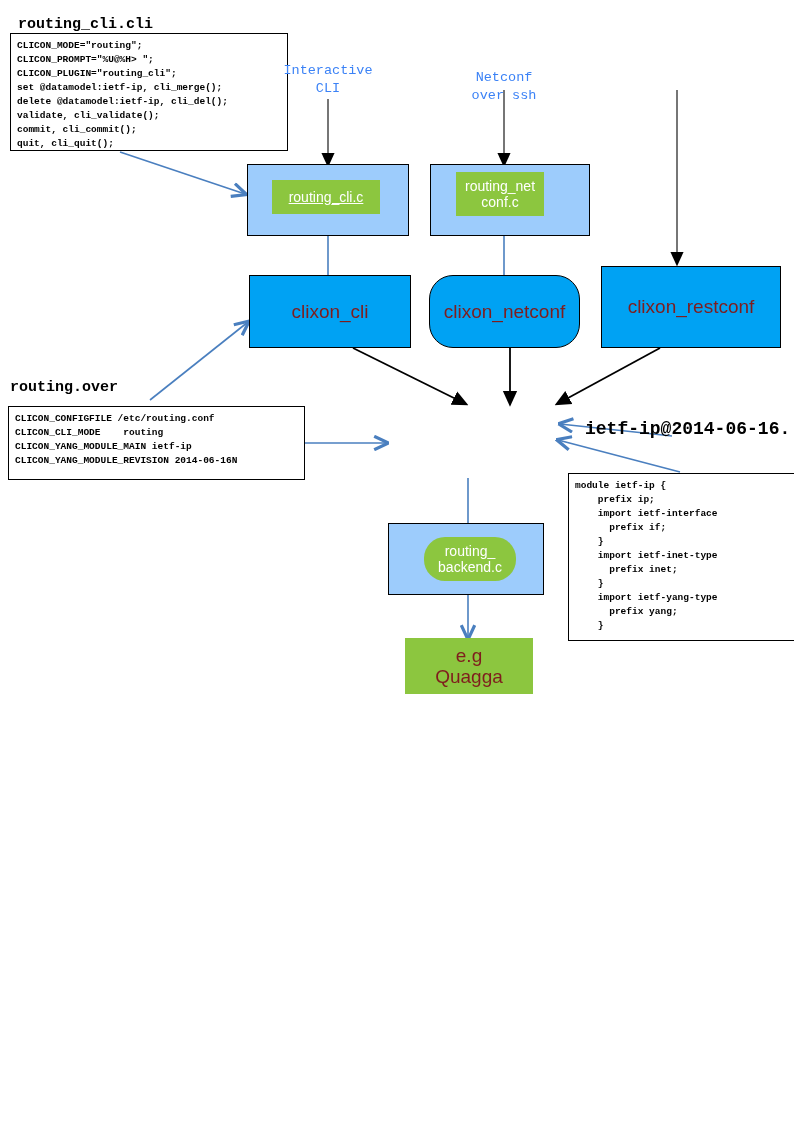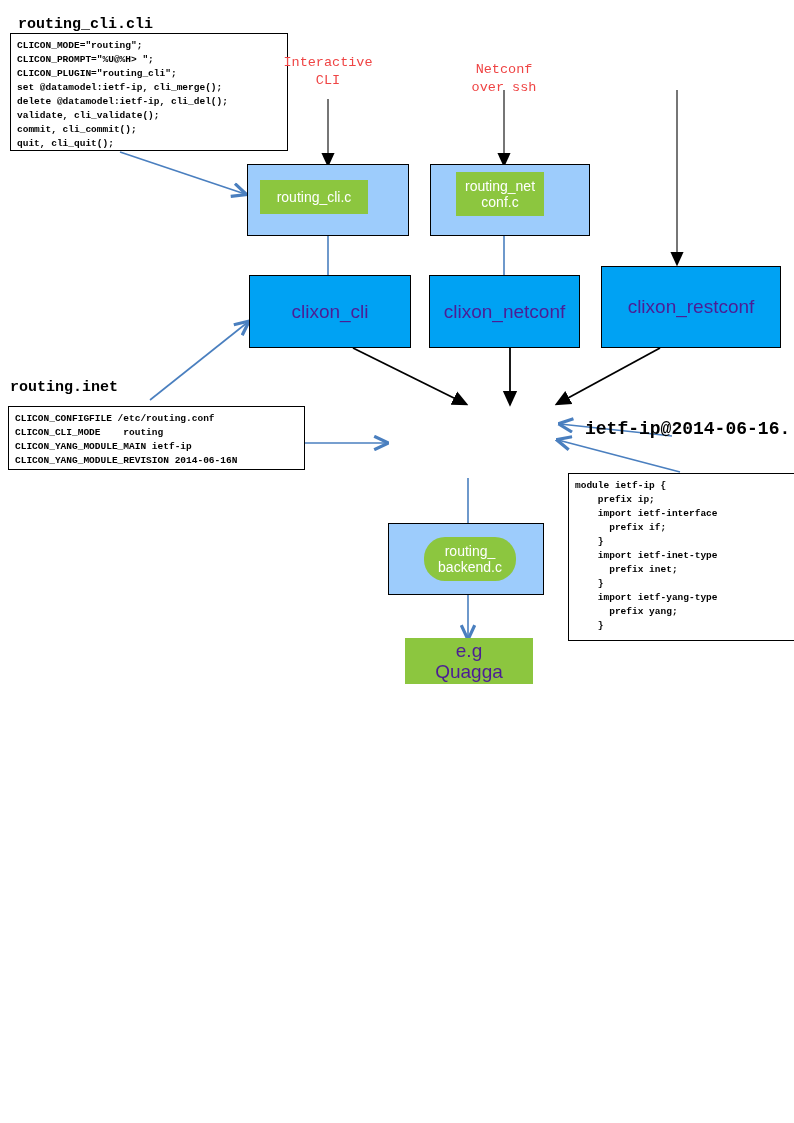--- a/index.html
+++ b/index.html
@@ -45,35 +45,36 @@
     color: #000000;
     white-space: pre;
     overflow: hidden;
   }
   .code-box .pad { padding: 5px 6px; }
 
   .plain-label {
     position: absolute;
     font-family: "Liberation Mono", monospace;
     font-size: 13.5px;
-    color: #ef4444;
+    color: #3b82f6;
     text-align: center;
     white-space: pre;
     line-height: 18px;
+    margin-top: 8px;
   }
 
   
   .node {
     position: absolute;
     box-sizing: border-box;
     display: flex;
     align-items: center;
     justify-content: center;
     text-align: center;
-    color: #4c1d95;
+    color: #7f1d1d;
     line-height: 1.12;
   }
   .node-blue {
     background: #00a2f3;
     border: 1.5px solid #000000;
     font-size: 19px;
   }
   .node-lightblue {
     background: #9dccfc;
     border: 1.5px solid #000000;
@@ -134,22 +135,22 @@
   <div class="code-title" style="left:18px; top:16px;">routing_cli.cli</div>
   <div class="code-box" style="left:10px; top:33px; width:278px; height:118px;"><div class="pad">CLICON_MODE="routing";
 CLICON_PROMPT="%U@%H&gt; ";
 CLICON_PLUGIN="routing_cli";
 set @datamodel:ietf-ip, cli_merge();
 delete @datamodel:ietf-ip, cli_del();
 validate, cli_validate();
 commit, cli_commit();
 quit, cli_quit();</div></div>
 
-  <div class="code-title" style="left:10px; top:379px;">routing.inet</div>
-  <div class="code-box" style="left:8px; top:406px; width:297px; height:64px;"><div class="pad">CLICON_CONFIGFILE /etc/routing.conf
+  <div class="code-title" style="left:10px; top:379px;">routing.over</div>
+  <div class="code-box" style="left:8px; top:406px; width:297px; height:74px;"><div class="pad">CLICON_CONFIGFILE /etc/routing.conf
 CLICON_CLI_MODE    routing
 CLICON_YANG_MODULE_MAIN ietf-ip
 CLICON_YANG_MODULE_REVISION 2014-06-16N</div></div>
 
   <div class="code-title" style="left:585px; top:419px; font-size:18px;">ietf-ip@2014-06-16.</div>
   <div class="code-box" style="left:568px; top:473px; width:240px; height:168px;"><div class="pad">module ietf-ip {
     prefix ip;
     import ietf-interface
       prefix if;
     }
@@ -159,30 +160,30 @@
     import ietf-yang-type
       prefix yang;
     }</div></div>
 
   <div class="plain-label" style="left:268px; top:54px; width:120px;">Interactive
 CLI</div>
   <div class="plain-label" style="left:444px; top:61px; width:120px;">Netconf
 over ssh</div>
 
   <div class="node node-lightblue" style="left:247px; top:164px; width:162px; height:72px;"></div>
-  <div class="inner-green" style="left:260px; top:180px; width:108px; height:34px;">routing_cli.c</div>
+  <div class="inner-green" style="left:272px; top:180px; width:108px; height:34px;text-decoration:underline;">routing_cli.c</div>
 
   <div class="node node-lightblue" style="left:430px; top:164px; width:160px; height:72px;"></div>
   <div class="inner-green" style="left:456px; top:172px; width:88px; height:44px; white-space:pre-line;">routing_net
 conf.c</div>
 
   <div class="node node-lightblue" style="left:388px; top:523px; width:156px; height:72px;"></div>
   <div class="inner-green" style="left:424px; top:537px; width:92px; height:44px; white-space:pre-line;border-radius:21px;">routing_
 backend.c</div>
 
   <div class="node node-blue" style="left:249px; top:275px; width:162px; height:73px;">clixon_cli</div>
-  <div class="node node-blue" style="left:429px; top:275px; width:151px; height:73px;">clixon_netconf</div>
+  <div class="node node-blue" style="left:429px; top:275px; width:151px; height:73px;border-radius:24px;">clixon_netconf</div>
   <div class="node node-blue" style="left:601px; top:266px; width:180px; height:82px;">clixon_restconf</div>
 
-  <div class="node node-green-big" style="left:405px; top:638px; width:128px; height:46px; white-space:pre-line;">e.g
+  <div class="node node-green-big" style="left:405px; top:638px; width:128px; height:56px; white-space:pre-line;">e.g
 Quagga</div>
 
 </div>
 
 </body></html>

